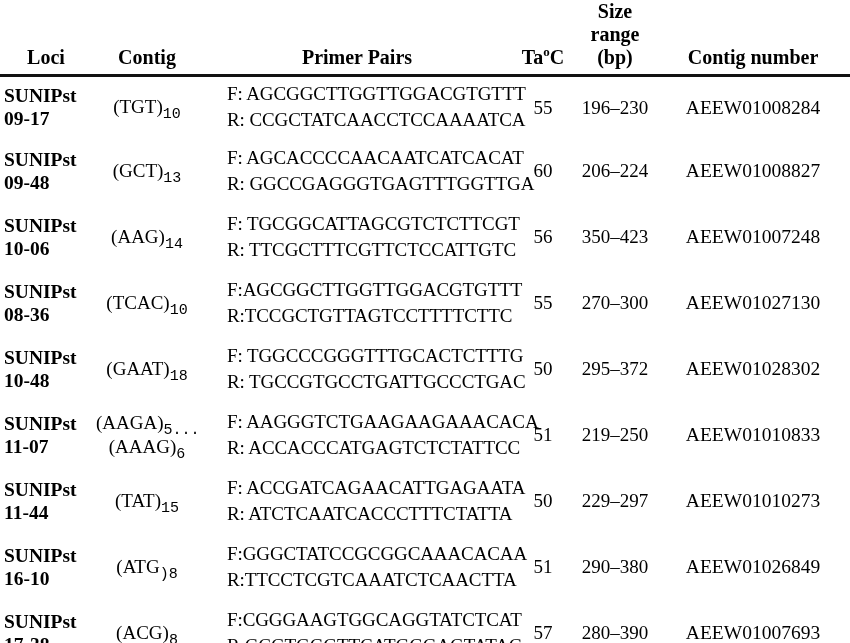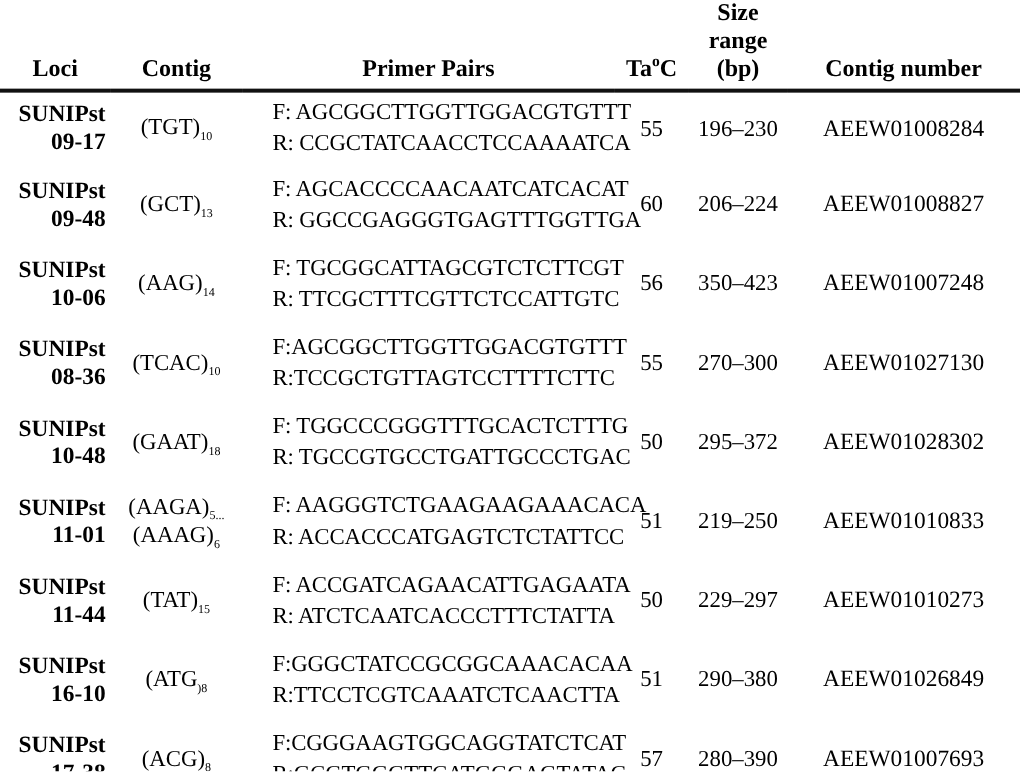--- a/index.html
+++ b/index.html
@@ -61,37 +61,38 @@
     padding: 0 4px;
     text-align: center;
   }
   tbody tr { height: 66px; }
   tbody tr:first-child { height: 62px; }
 
   td.loci-cell {
     font-weight: bold;
     font-size: 19.5px;
     line-height: 23px;
-    text-align: right;
+    text-align: left;
     white-space: nowrap;
   }
   td.loci-cell .loci-l1 { display: block; }
   td.loci-cell .loci-l2 { display: block; }
 
   td.repeat-cell {
     font-size: 19px;
     line-height: 24px;
     text-align: center;
     white-space: nowrap;
   }
   td.repeat-cell .rep-line { display: block; }
   td.repeat-cell sub {
-    font-size: 10px;
+    font-size: 15px;
     vertical-align: sub;
     line-height: 0;
+    font-family: Liberation Mono, monospace;
   }
 
   td.primer-cell {
     text-align: left;
     font-size: 19px;
     line-height: 26px;
     letter-spacing: -0.1px;
     padding-left: 8px;
     white-space: nowrap;
   }
@@ -225,21 +226,21 @@
             <span class="pr-line">F: TGGCCCGGGTTTGCACTCTTTG</span>
             <span class="pr-line">R: TGCCGTGCCTGATTGCCCTGAC</span>
           </td>
           <td class="ta-cell">50</td>
           <td class="size-cell">295–372</td>
           <td class="contig-cell">AEEW01028302</td>
         </tr>
         <tr>
           <td class="loci-cell">
             <span class="loci-l1">SUNIPst</span>
-            <span class="loci-l2">11-01</span>
+            <span class="loci-l2">11-07</span>
           </td>
           <td class="repeat-cell">
             <span class="rep-line"><span>(AAGA)</span><sub>5...</sub></span>
             <span class="rep-line"><span>(AAAG)</span><sub>6</sub></span>
           </td>
           <td class="primer-cell">
             <span class="pr-line">F: AAGGGTCTGAAGAAGAAACACA</span>
             <span class="pr-line">R: ACCACCCATGAGTCTCTATTCC</span>
           </td>
           <td class="ta-cell">51</td>

